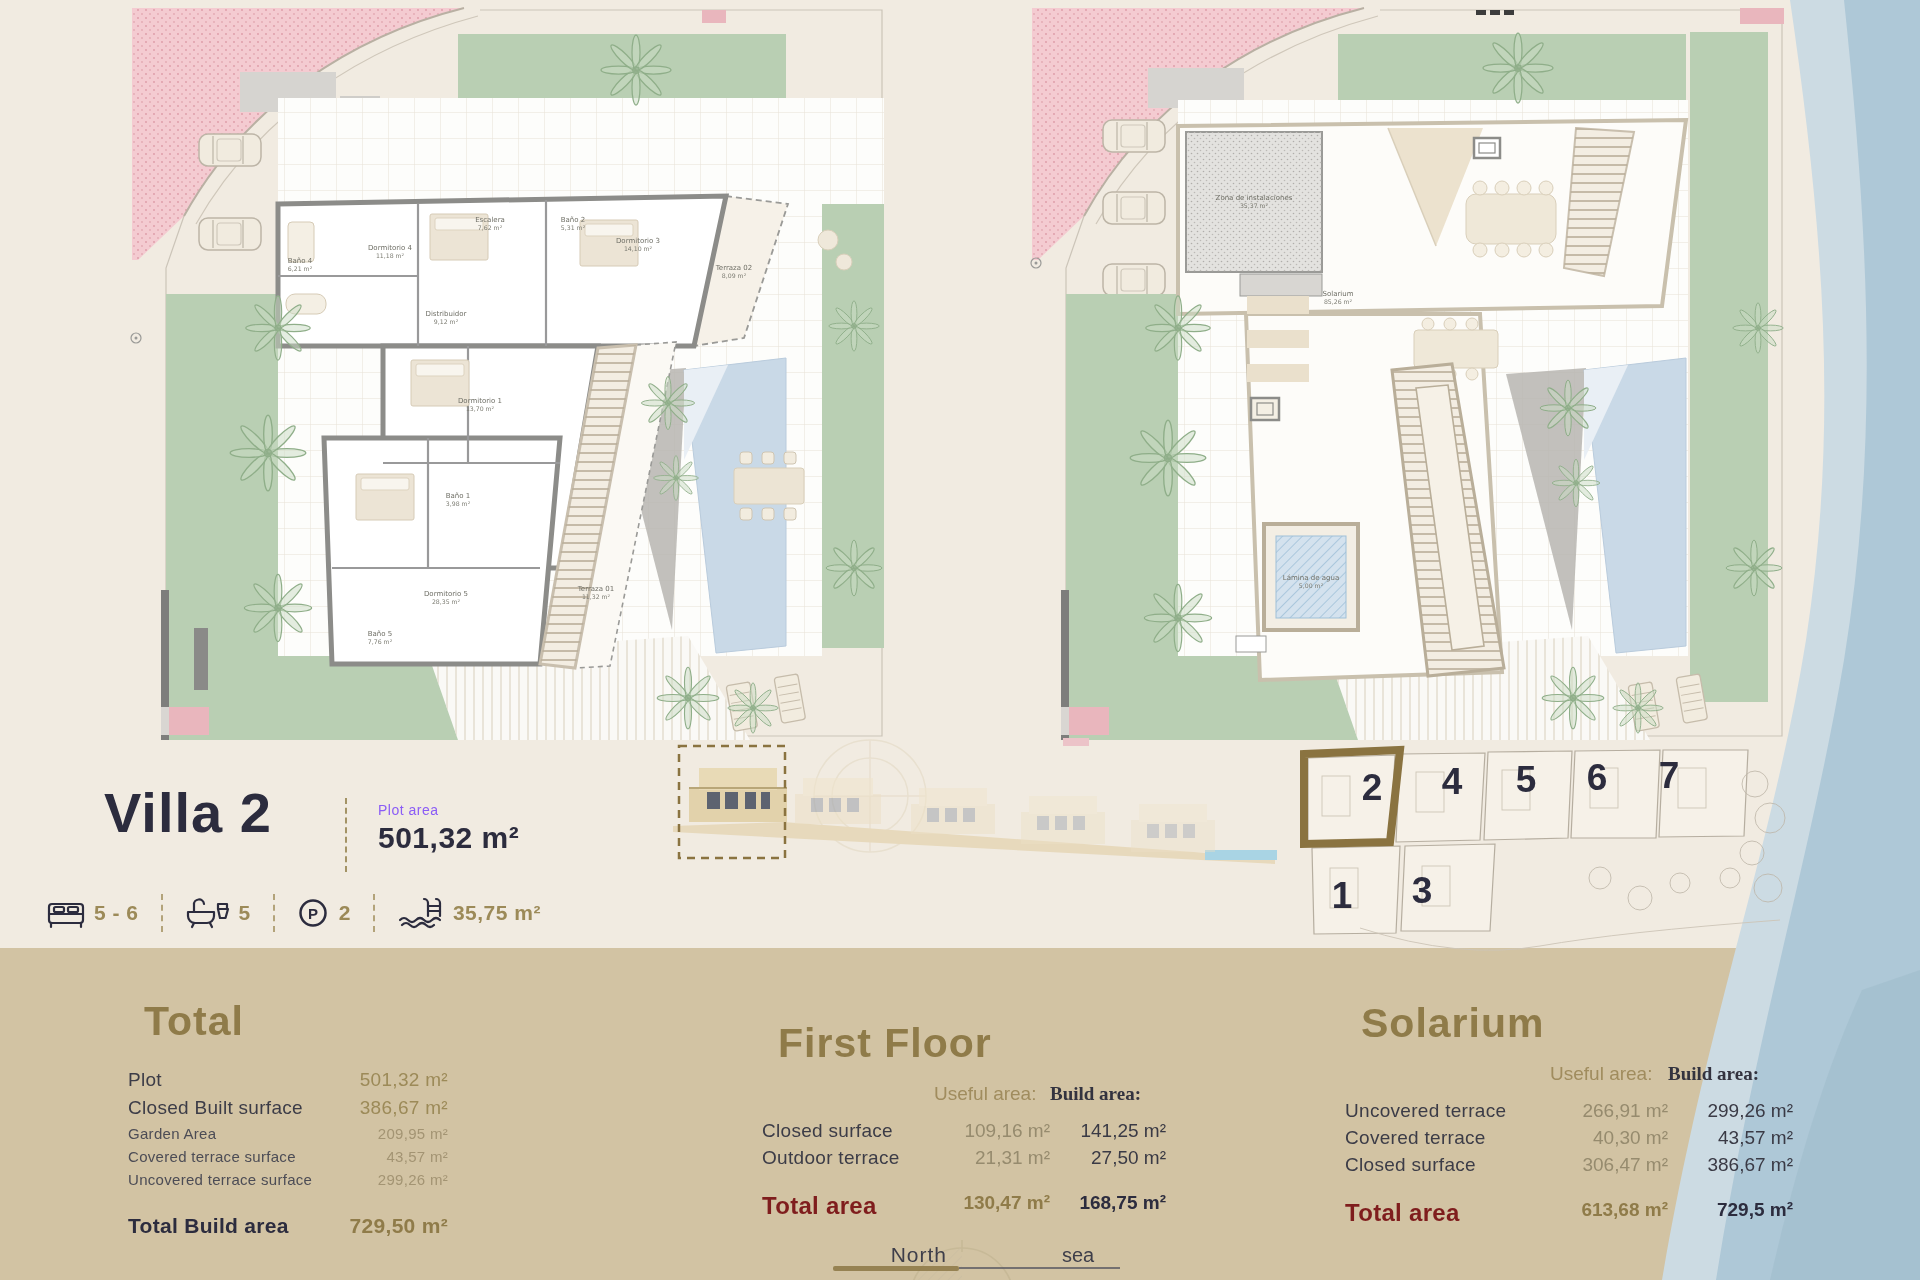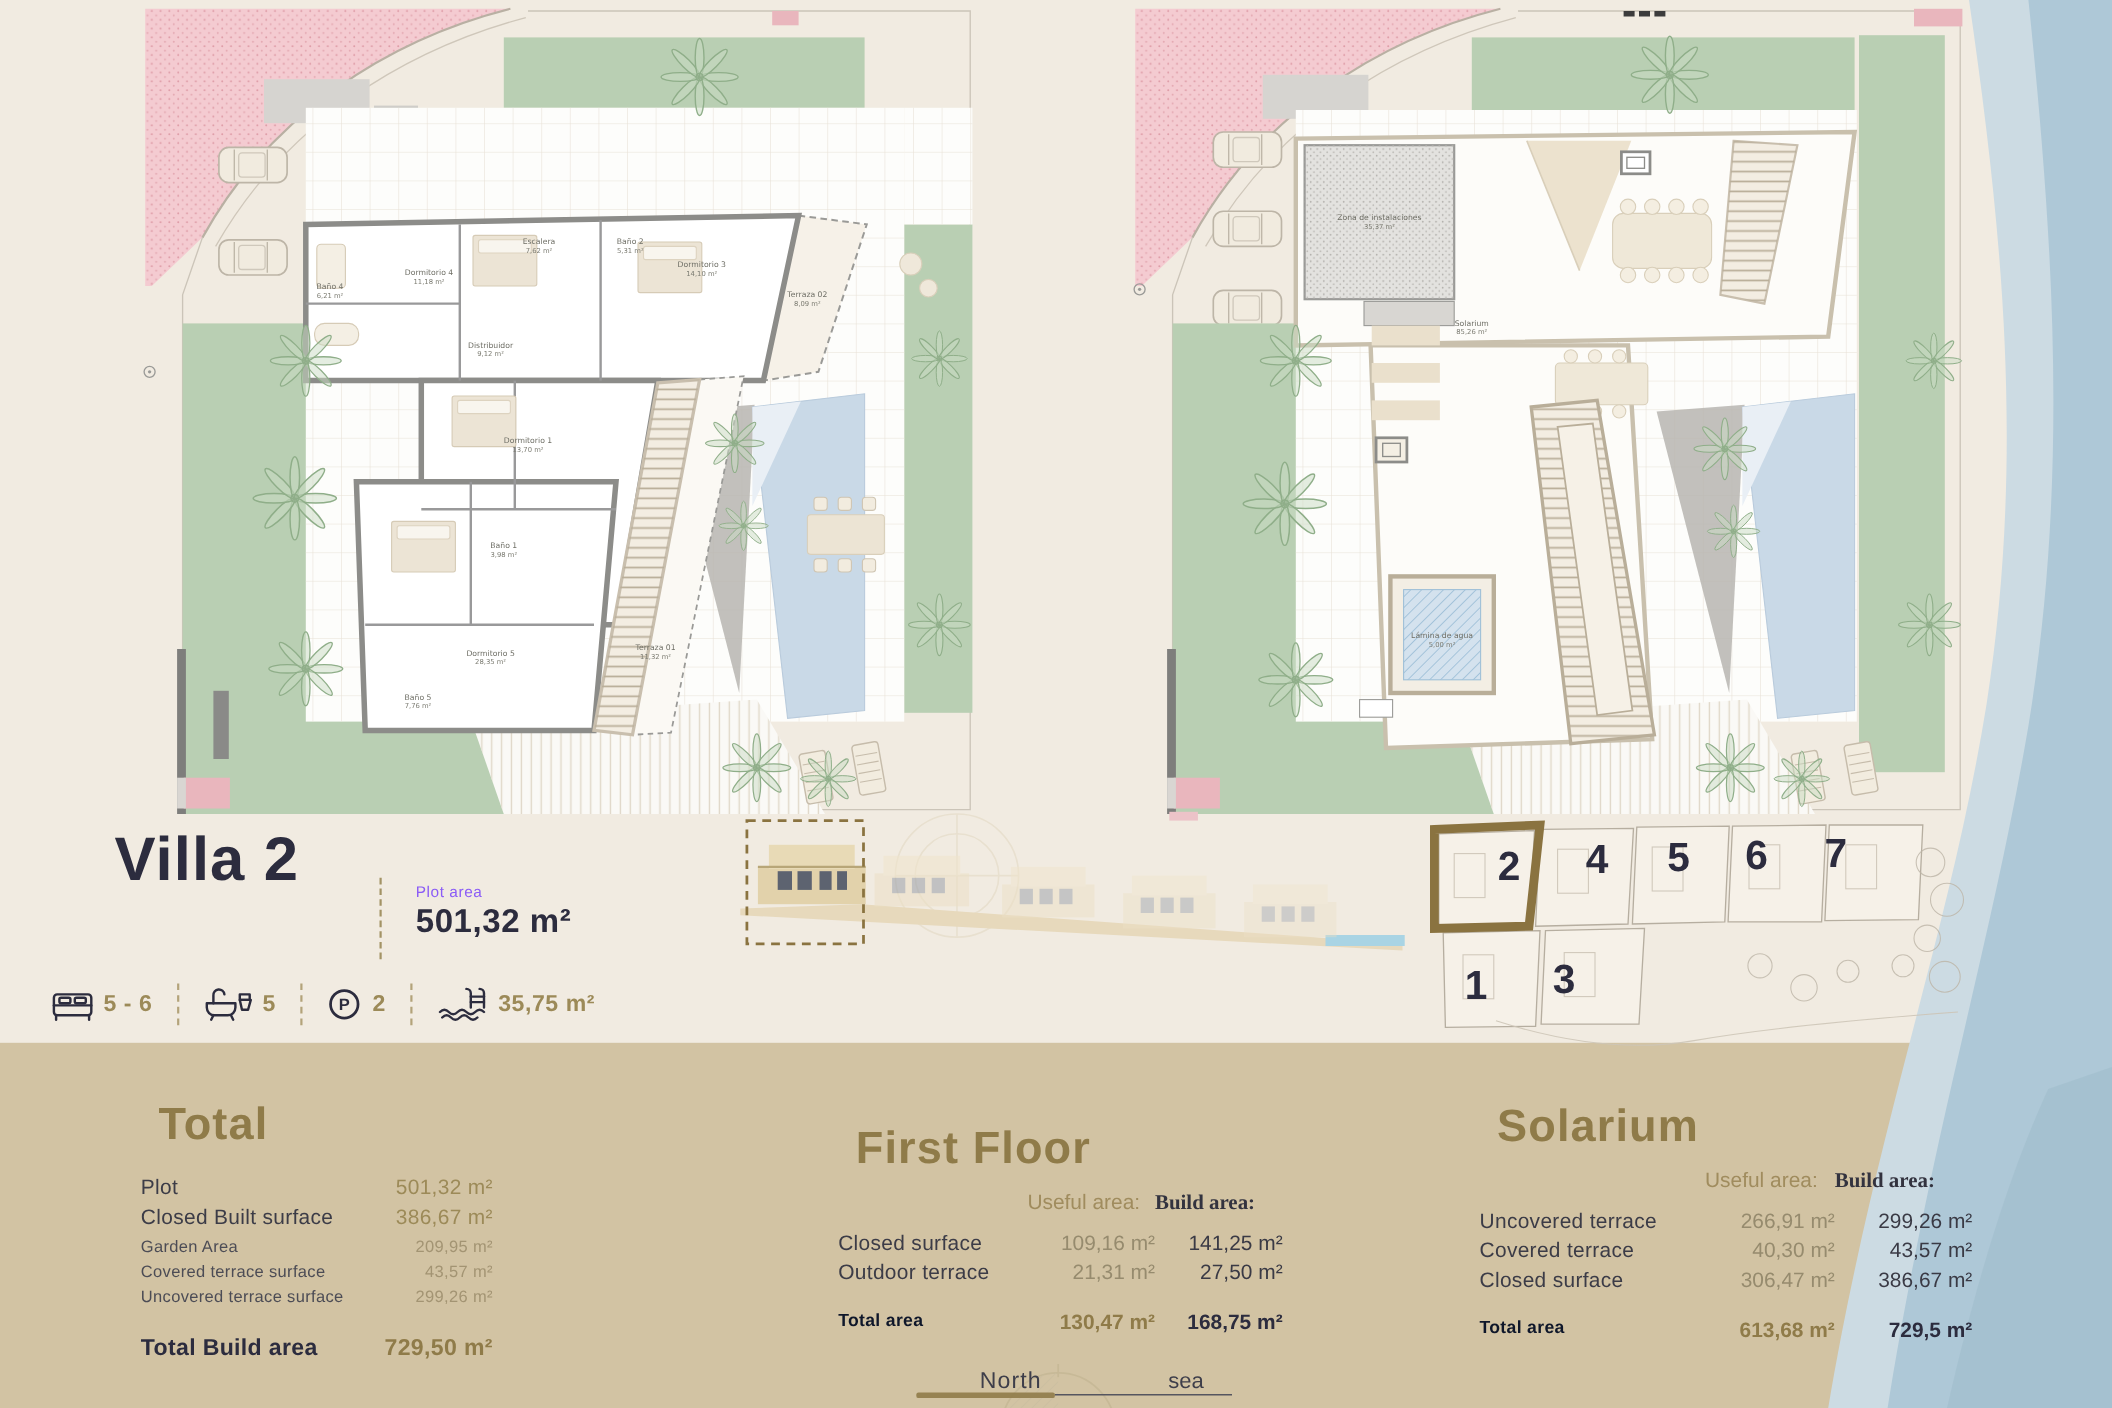--- a/index.html
+++ b/index.html
@@ -1,21 +1,21 @@
 <!DOCTYPE html>
 <html><head>
 <meta charset="utf-8">
 <style>
   html,body{margin:0;padding:0;background:#f1ebe1;font-family:"Liberation Sans",sans-serif;}
   .page{position:relative;width:1920px;height:1280px;overflow:hidden;background:#f1ebe1;}
   svg{display:block;}
   .layer{position:absolute;left:0;top:0;}
 
   
-  .villa-title{position:absolute;left:104px;top:748px;font-size:56px;font-weight:800;color:#2c2c3e;letter-spacing:1px;}
+  .villa-title{position:absolute;left:104px;top:780px;font-size:56px;font-weight:800;color:#2c2c3e;letter-spacing:1px;}
   .head-divider{position:absolute;left:345px;top:798px;height:74px;border-left:2px dashed #a39365;}
   .plot-block{position:absolute;left:378px;top:802px;}
   .plot-label{font-size:14px;color:#8b5cf6;letter-spacing:.5px;margin-bottom:3px;}
   .plot-value{font-size:30px;font-weight:800;color:#2c2c3e;letter-spacing:.5px;}
 
   .features{position:absolute;left:46px;top:894px;display:flex;align-items:center;}
   .feature{display:flex;align-items:center;gap:8px;}
   .feature .num{font-size:21px;font-weight:600;color:#9c8a58;letter-spacing:.5px;white-space:nowrap;}
   .feat-div{height:38px;border-left:2px dashed #b3a37a;margin:0 22px;}
 
@@ -35,21 +35,21 @@
   .tbl-ff .tbl-grid{grid-template-columns:172px 116px 116px;margin-top:12px;}
   .tbl-sol{left:1345px;top:984px;width:448px;}
   .tbl-sol .tbl-grid{grid-template-columns:205px 118px 125px;margin-top:8px;}
   .colhead{font-size:19px;padding-bottom:10px;}
   .colhead.useful{color:#a08c5e;}
   .colhead.build{color:#33333f;font-weight:600;font-family:Liberation Serif, serif;}
   .cell-label{font-size:19px;color:#3c3c47;letter-spacing:.3px;}
   .cell-useful{font-size:19px;color:#968b6e;text-align:right;}
   .cell-build{font-size:19px;color:#3a3a45;text-align:right;}
   .tot{margin-top:18px;font-weight:700;}
-  .tot.cell-label{color:#0f172a;font-size:16px;}
+  .tot.cell-label{color:#7f1d1d;font-size:24px;}
   .tot.cell-useful{color:#8f7b49;}
   .tot.cell-build{color:#2c2c3e;}
 
   
   .plan-label{font-family:"DejaVu Sans",sans-serif;font-size:7px;fill:#6f6f66;text-anchor:middle;}
   .plan-label.area{font-size:6.2px;fill:#7c7c72;}
   .site-num{font-family:"Liberation Sans",sans-serif;font-size:37px;font-weight:700;fill:#2c2c3e;text-anchor:middle;}
   .compass-north{font-family:"Liberation Sans",sans-serif;font-size:21px;fill:#3e3e4a;letter-spacing:1px;}
   .compass-sea{font-family:"Liberation Sans",sans-serif;font-size:20px;fill:#3e3e4a;}
   .icon{stroke:#2c2c3e;stroke-width:2.2;fill:none;stroke-linecap:round;stroke-linejoin:round;}

